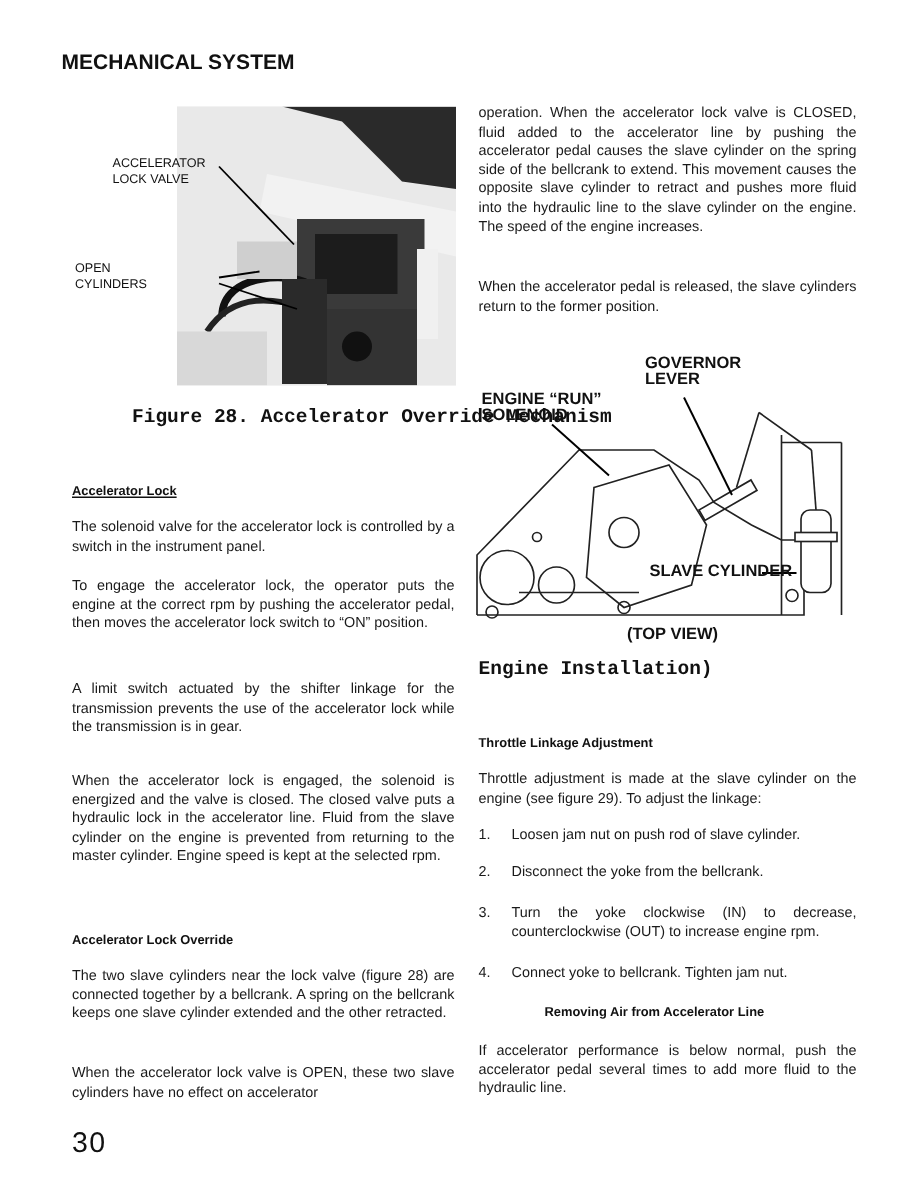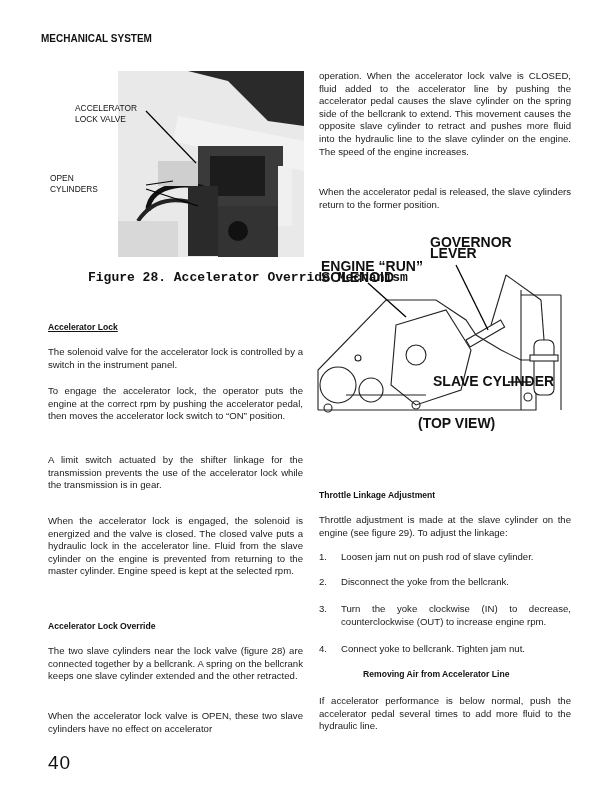--- a/index.html
+++ b/index.html
@@ -3,37 +3,37 @@
   <meta charset="utf-8">
   <style>
     html, body { margin: 0; padding: 0; background: #ffffff; }
     body {
       width: 612px; height: 792px; position: relative; overflow: hidden;
       font-family: "Liberation Sans", "DejaVu Sans", sans-serif;
       color: #1a1a1a;
     }
     .header {
       position: absolute; left: 41px; top: 33px;
-      font-size: 10px; font-weight: bold; letter-spacing: 0px; color: #111;
+      font-size: 14px; font-weight: bold; letter-spacing: 0px; color: #111;
     }
     .h { font-weight: bold; font-size: 8.6px; color: #111; position: absolute; }
     .fig-caption { font-weight: bold; font-size: 13px; color: #111; position: absolute; font-family: Liberation Mono, monospace; }
     .para { position: absolute; font-size: 9.6px; line-height: 12.6px; text-align: justify; }
     .pagenum { position: absolute; left: 48px; top: 752px; font-size: 19px; font-weight: normal; letter-spacing: 1px; color: #111; }
 
     
     .photo {
       position: absolute; left: 118px; top: 71px; width: 186px; height: 186px;
       background: #e8e8e8; overflow: hidden;
     }
     .photo-label { position: absolute; font-weight: normal; font-size: 8.4px; line-height: 10.5px; color: #111; }
 
     
     .diagram { position: absolute; left: 316px; top: 245px; width: 258px; height: 170px; }
-    .diag-label { position: absolute; font-weight: bold; font-size: 14px; line-height: 11px; color: #111; }
+    .diag-label { position: absolute; font-weight: bold; font-size: 11px; line-height: 11px; color: #111; }
 
     .list-item { position: absolute; font-size: 9.6px; line-height: 12.6px; }
     .list-num { position: absolute; left: 0; }
     .list-text { position: absolute; left: 22px; width: 230px; text-align: justify; }
   </style>
 </head>
 <body>
 
 <div class="header">MECHANICAL SYSTEM</div>
 
@@ -111,20 +111,21 @@
   <div>GOVERNOR</div>
   <div>LEVER</div>
 </div>
 <div class="diag-label" style="left:321px; top:261px;">
   <div>ENGINE “RUN”</div>
   <div>SOLENOID</div>
 </div>
 <div class="diag-label" style="left:433px; top:376px;">SLAVE CYLINDER</div>
 <div class="diag-label" style="left:418px; top:418px;">(TOP VIEW)</div>
 <div class="fig-caption" style="left:319px; top:440px; width:254px; line-height:11.5px;">
+  <div>Engine Installation)</div>
 </div>
 
 <div class="h" style="left:319px; top:490px;">Throttle Linkage Adjustment</div>
 <div class="para" style="left:319px; top:514px; width:252px;">Throttle adjustment is made at the slave cylinder on the engine (see figure 29). To adjust the linkage:</div>
 
 <div class="list-item" style="left:319px; top:551px; width:252px;">
   <span class="list-num">1.</span>
   <span class="list-text">Loosen jam nut on push rod of slave cylinder.</span>
 </div>
 <div class="list-item" style="left:319px; top:576px; width:252px;">
@@ -136,13 +137,13 @@
   <span class="list-text">Turn the yoke clockwise (IN) to decrease, counterclockwise (OUT) to increase engine rpm.</span>
 </div>
 <div class="list-item" style="left:319px; top:643px; width:252px;">
   <span class="list-num">4.</span>
   <span class="list-text">Connect yoke to bellcrank. Tighten jam nut.</span>
 </div>
 
 <div class="h" style="left:319px; top:669px;margin-left:44px;">Removing Air from Accelerator Line</div>
 <div class="para" style="left:319px; top:695px; width:252px;">If accelerator performance is below normal, push the accelerator pedal several times to add more fluid to the hydraulic line.</div>
 
-<div class="pagenum">40</div>
+<div class="pagenum">30</div>
 
 </body></html>

